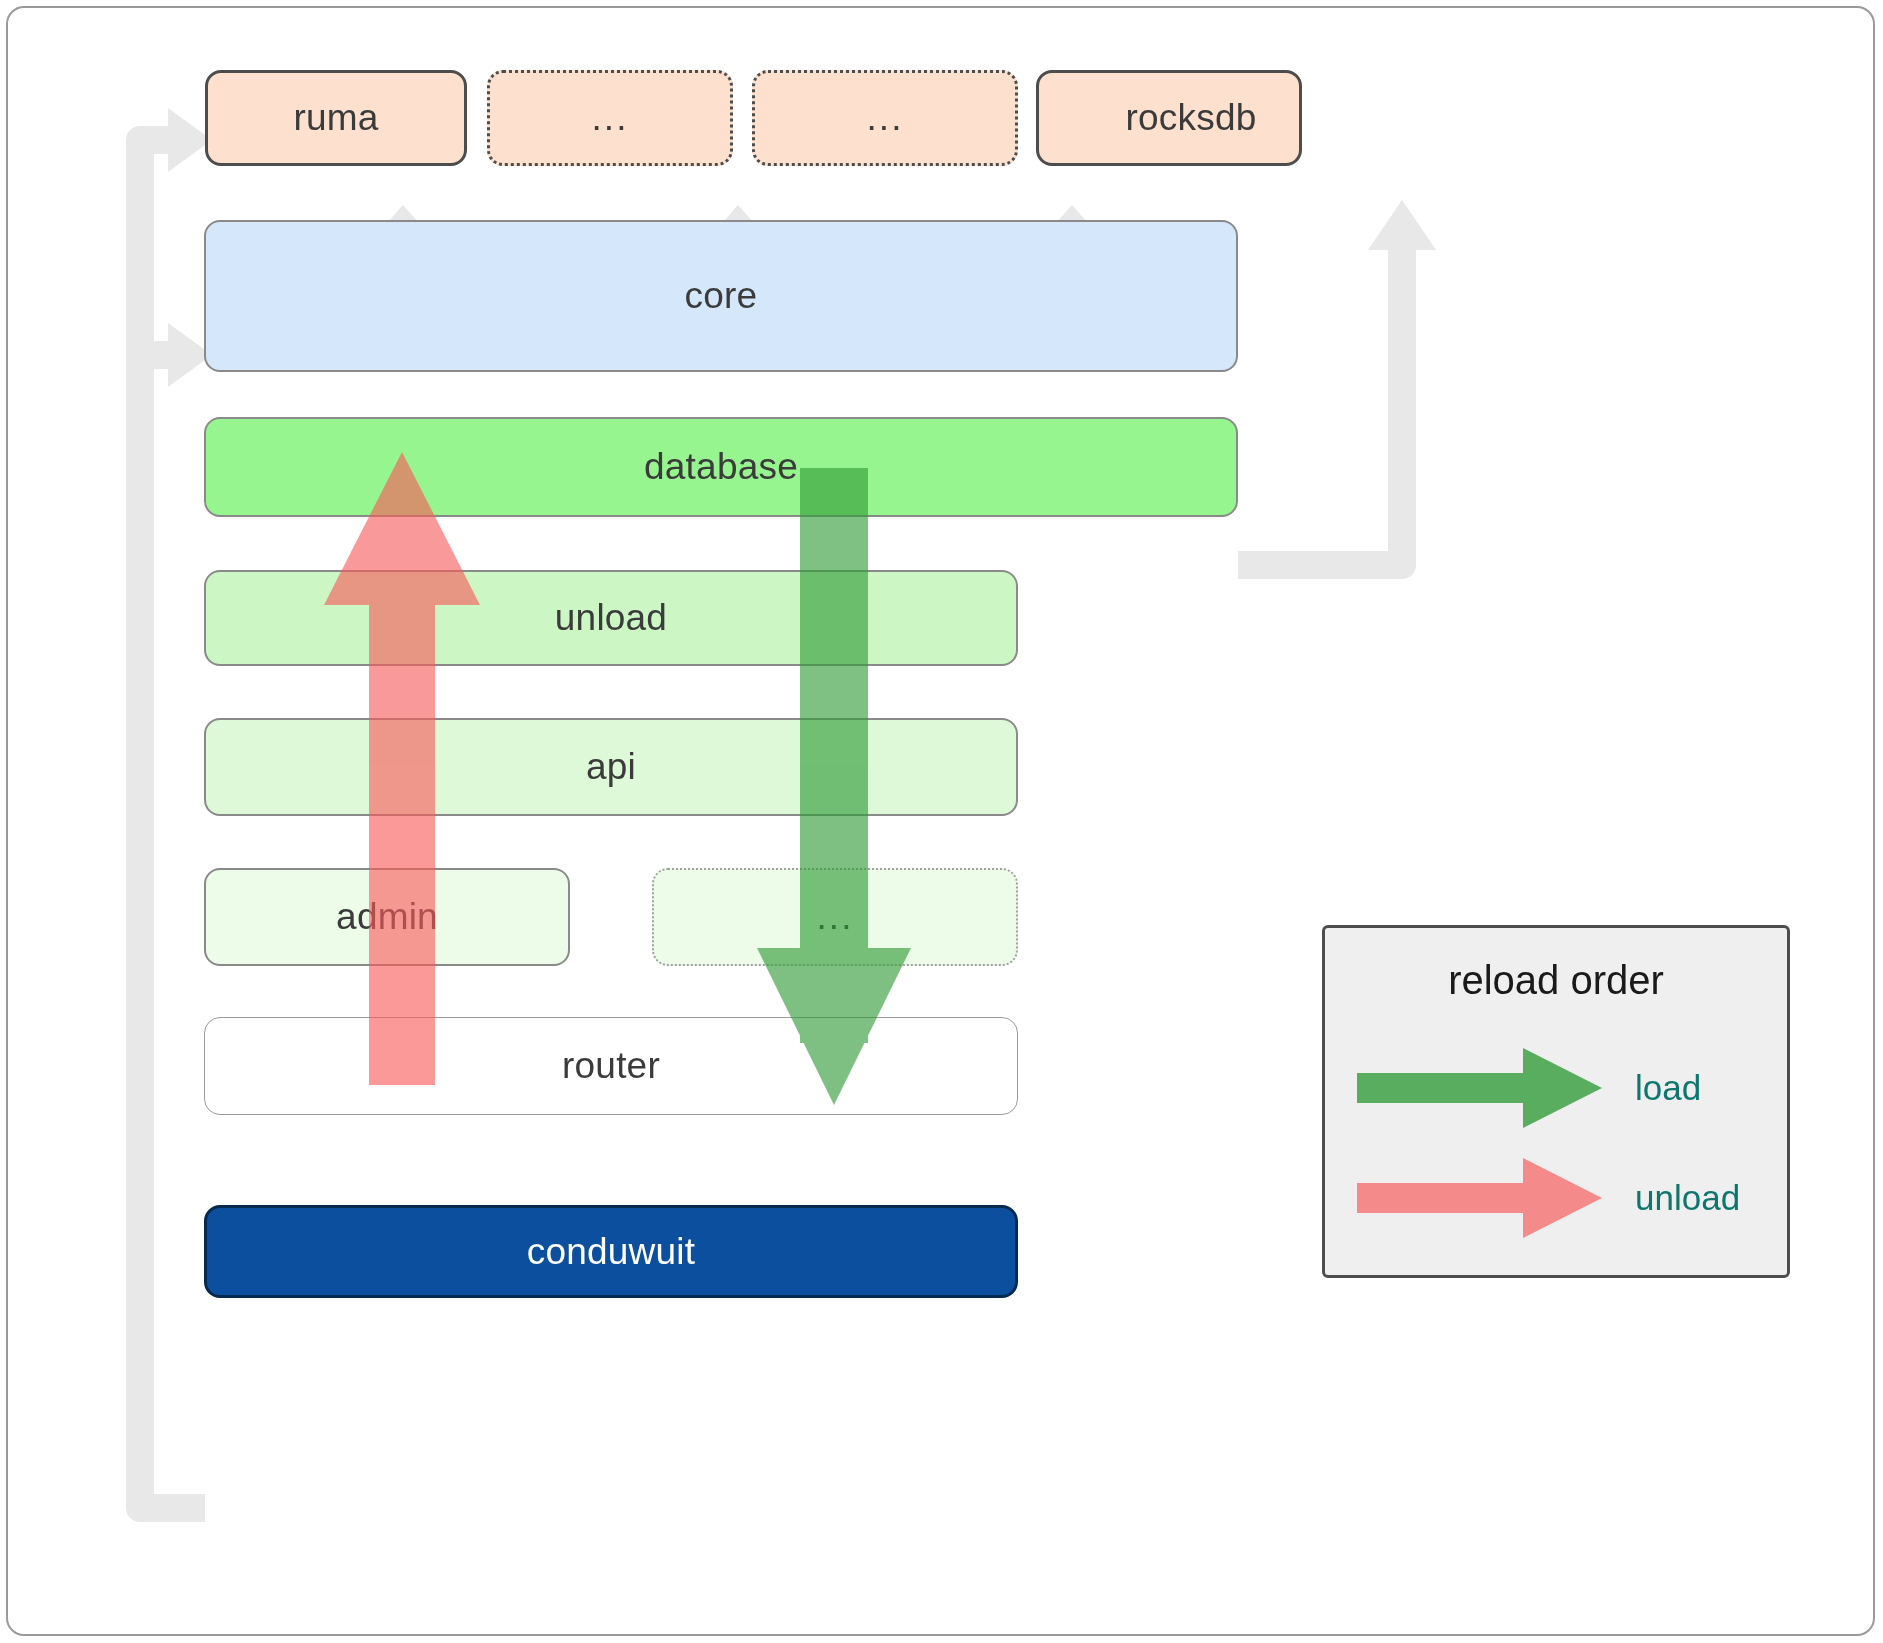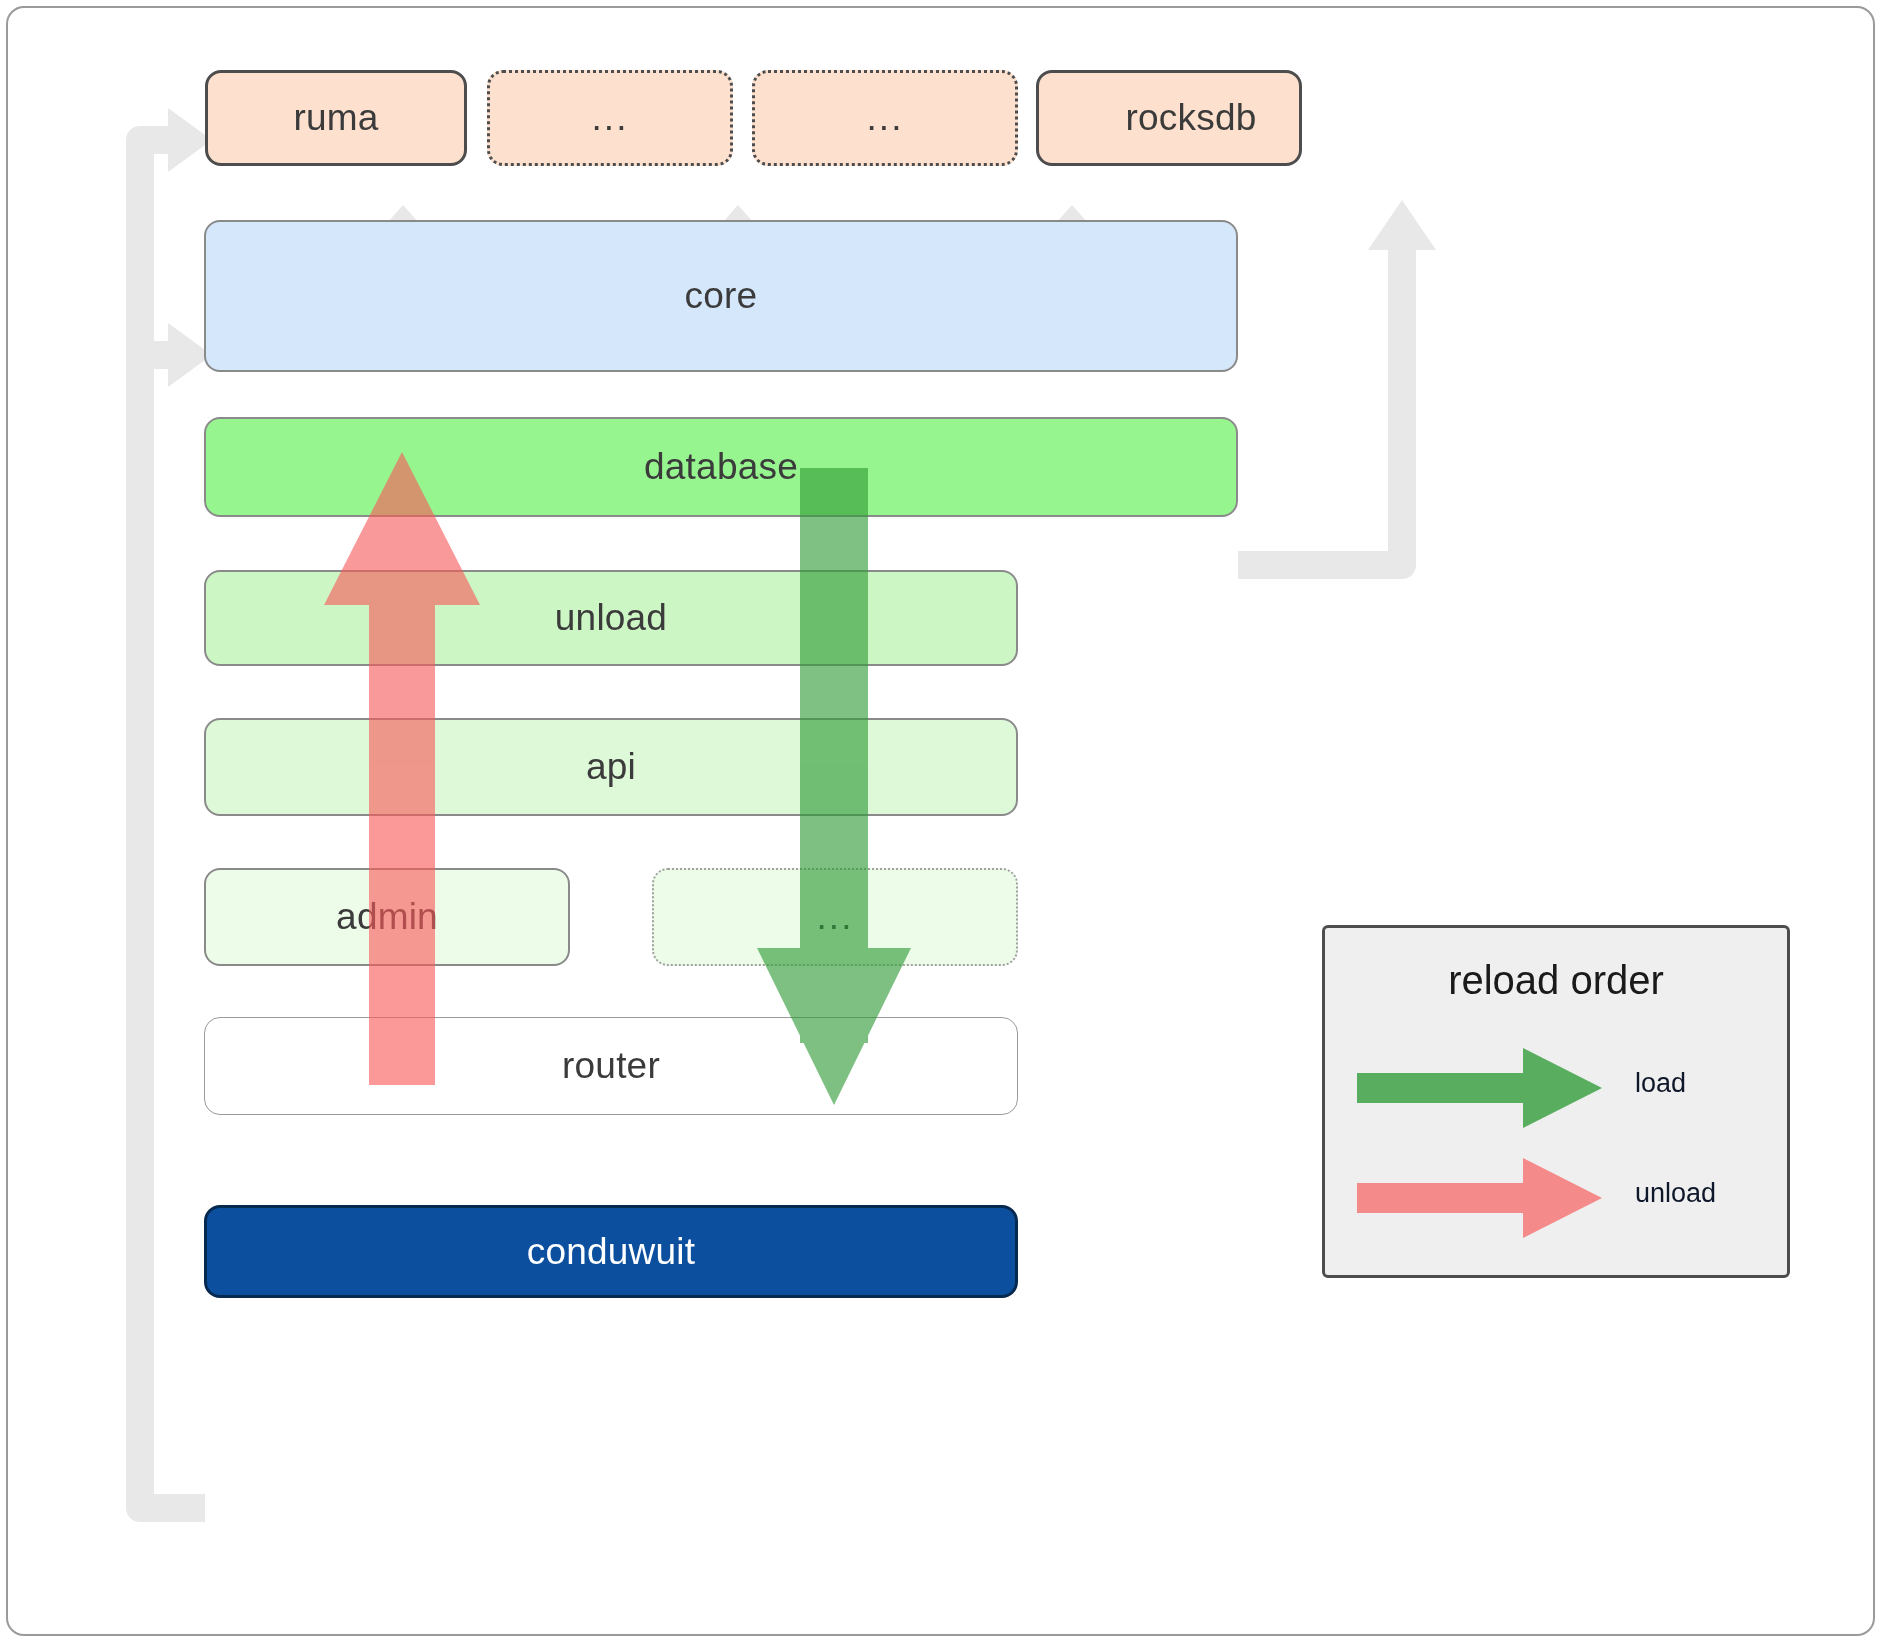--- a/index.html
+++ b/index.html
@@ -72,22 +72,22 @@
   .legend-title {
     position: absolute;
     width: 100%;
     text-align: center;
     top: 30px;
     font-size: 40px;
     color: #1a1a1a;
   }
   .legend-label {
     position: absolute;
-    font-size: 27px;
-    color: #0f172a;
+    font-size: 35px;
+    color: #0f766e;
   }
   .node-label { pointer-events: none; }
 </style>
 </head>
 <body>
 
 <div id="canvas">
   <div class="frame"></div>
 
   <svg class="svg-abs layer-conn" viewBox="0 0 1883 1643">

